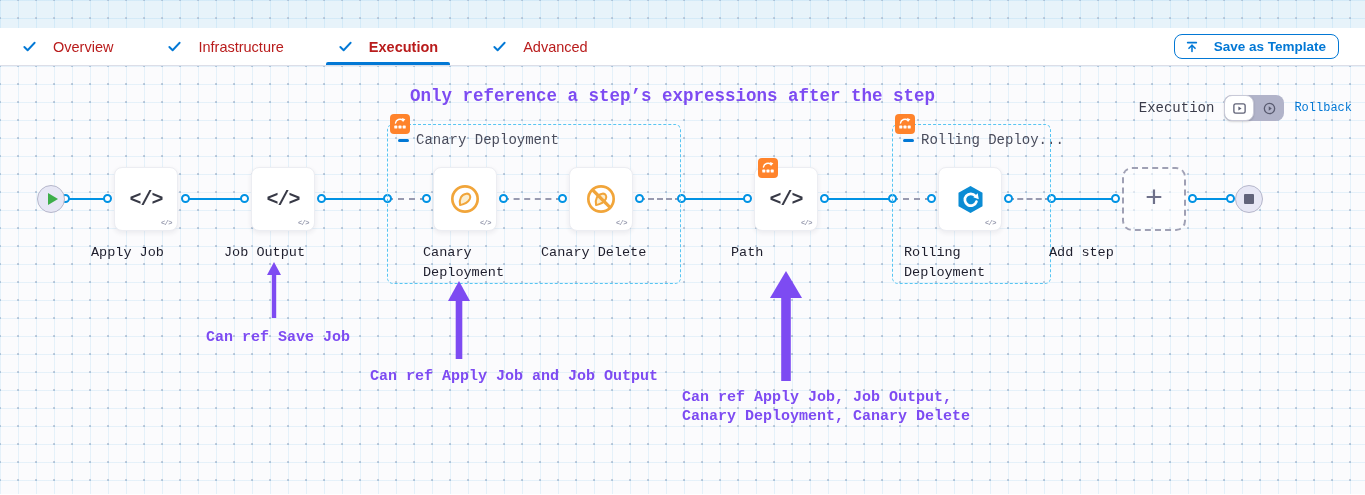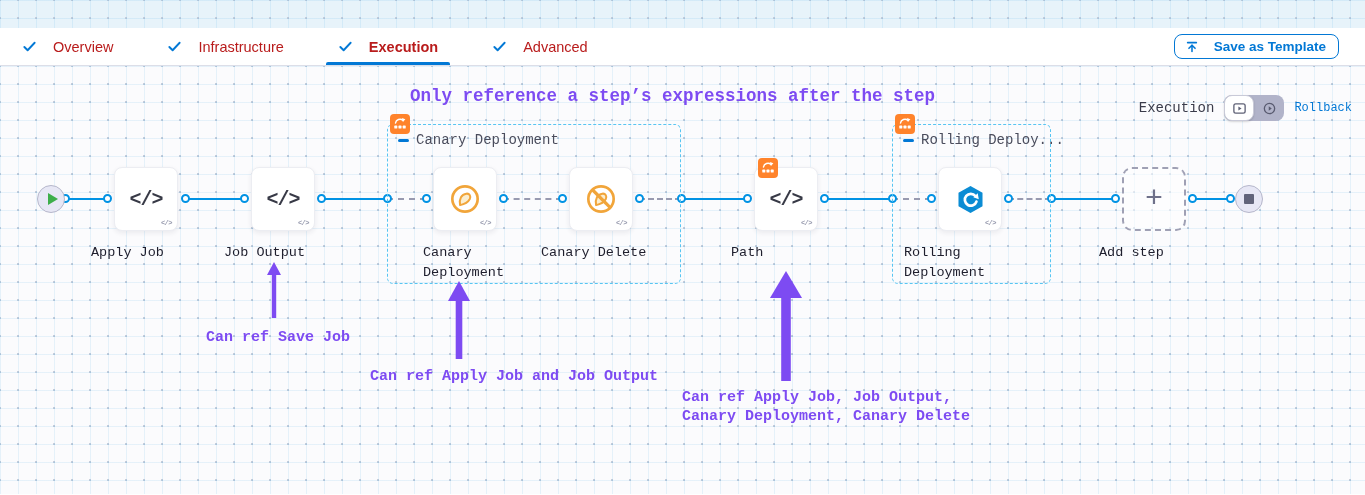--- a/index.html
+++ b/index.html
@@ -304,21 +304,21 @@
   <div class="add-step-card" style="left:1122px;">
     <span>+</span>
   </div>
 
   <div class="step-label" style="left:91px;width:110px;">Apply Job</div>
   <div class="step-label" style="left:224px;width:110px;">Job Output</div>
   <div class="step-label" style="left:423px;width:84px;">Canary Deployment</div>
   <div class="step-label" style="left:541px;width:120px;">Canary Delete</div>
   <div class="step-label" style="left:731px;width:110px;">Path</div>
   <div class="step-label" style="left:904px;width:84px;">Rolling Deployment</div>
-  <div class="step-label" style="left:1099px;width:110px;">Add step</div>
+  <div class="step-label" style="left:1049px;width:110px;">Add step</div>
 
   <svg class="arrow" style="left:266px;top:196px;" width="16" height="58" viewBox="0 0 16 58">
     <polygon points="8,0 15,13 1,13" fill="#7d4bf2"></polygon>
     <rect x="5.8" y="12" width="4.4" height="44" fill="#7d4bf2"></rect>
   </svg>
   <svg class="arrow" style="left:447px;top:215px;" width="24" height="80" viewBox="0 0 24 80">
     <polygon points="12,0 23,20 1,20" fill="#7d4bf2"></polygon>
     <rect x="8.7" y="19" width="6.6" height="59" fill="#7d4bf2"></rect>
   </svg>
   <svg class="arrow" style="left:769px;top:205px;" width="34" height="112" viewBox="0 0 34 112">

